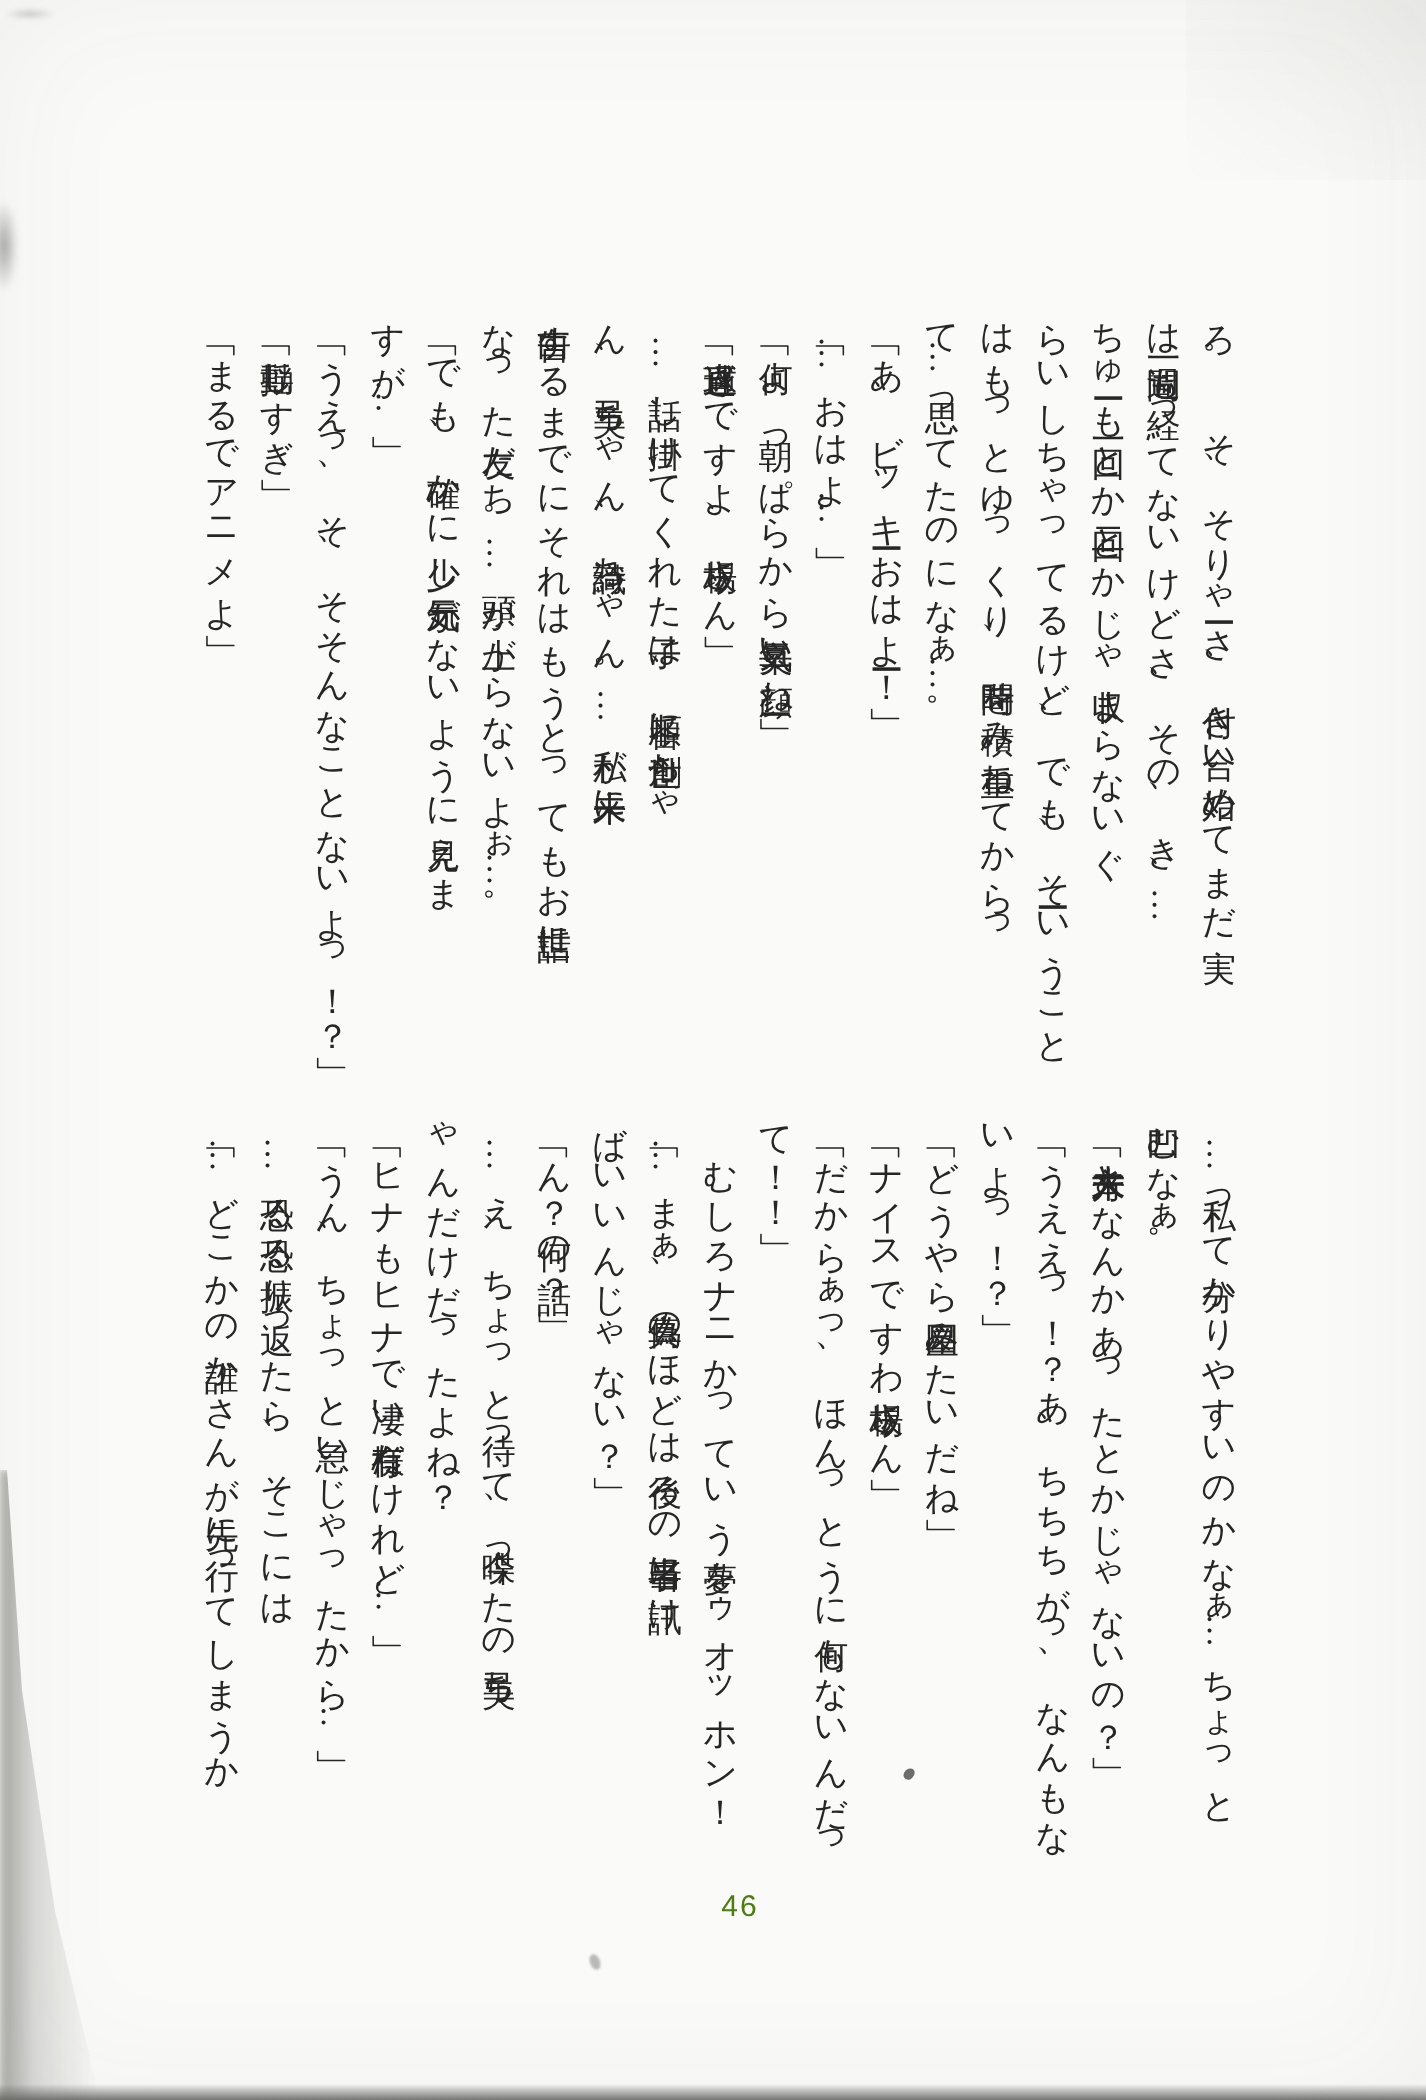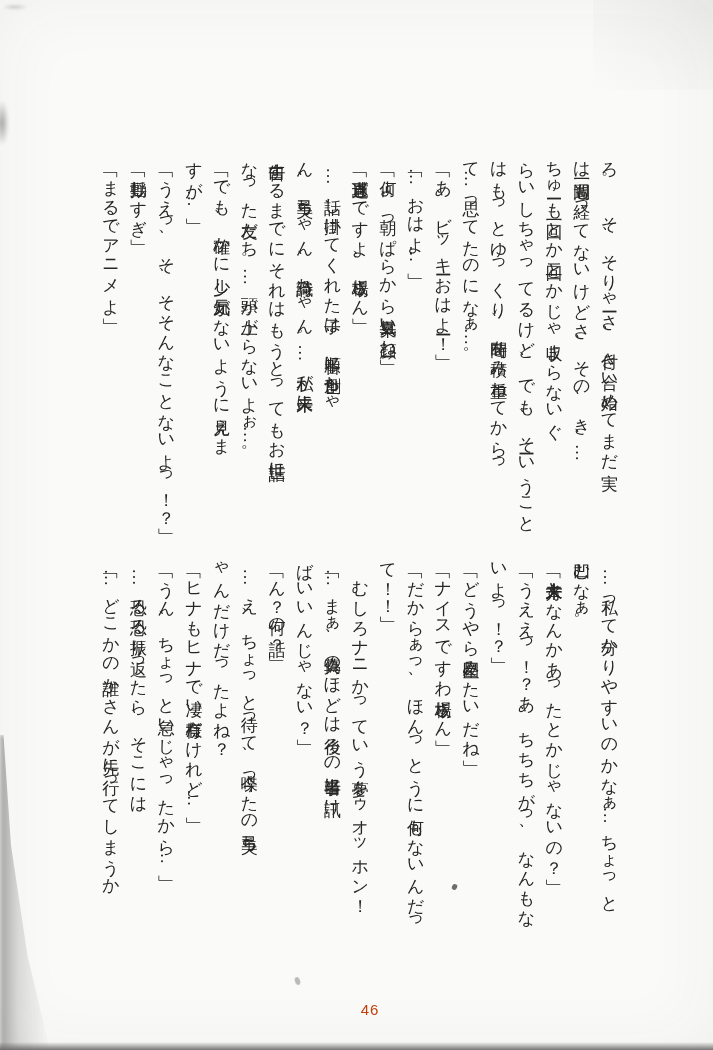--- a/index.html
+++ b/index.html
@@ -24,26 +24,26 @@
     letter-spacing:0.5px;
     color:#262626;
     text-rendering:optimizeLegibility;
   }
   .vblock.block1{top:150px;}
   .vblock.block2{top:551px;}
   .vline{white-space:pre;}
   
   .page-number{
     position:absolute;
-    top:1001px;left:348px;width:44px;
+    top:945px;left:348px;width:44px;
     text-align:center;
     font-family:"Liberation Sans","DejaVu Sans",sans-serif;
     font-size:15px;
     letter-spacing:1px;
-    color:#c2410c;
+    color:#4d7c0f;
   }
   
   .left-edge-shadow{
     position:absolute;
     left:0;top:735px;bottom:0;width:50px;
     background:linear-gradient(to right, rgba(110,110,106,0.60), rgba(110,110,106,0.22) 35%, rgba(110,110,106,0));
     clip-path:polygon(0 0, 7% 0, 22% 35%, 55% 70%, 100% 100%, 0 100%);
     filter:blur(2px);
   }
   .bottom-edge-shadow{

